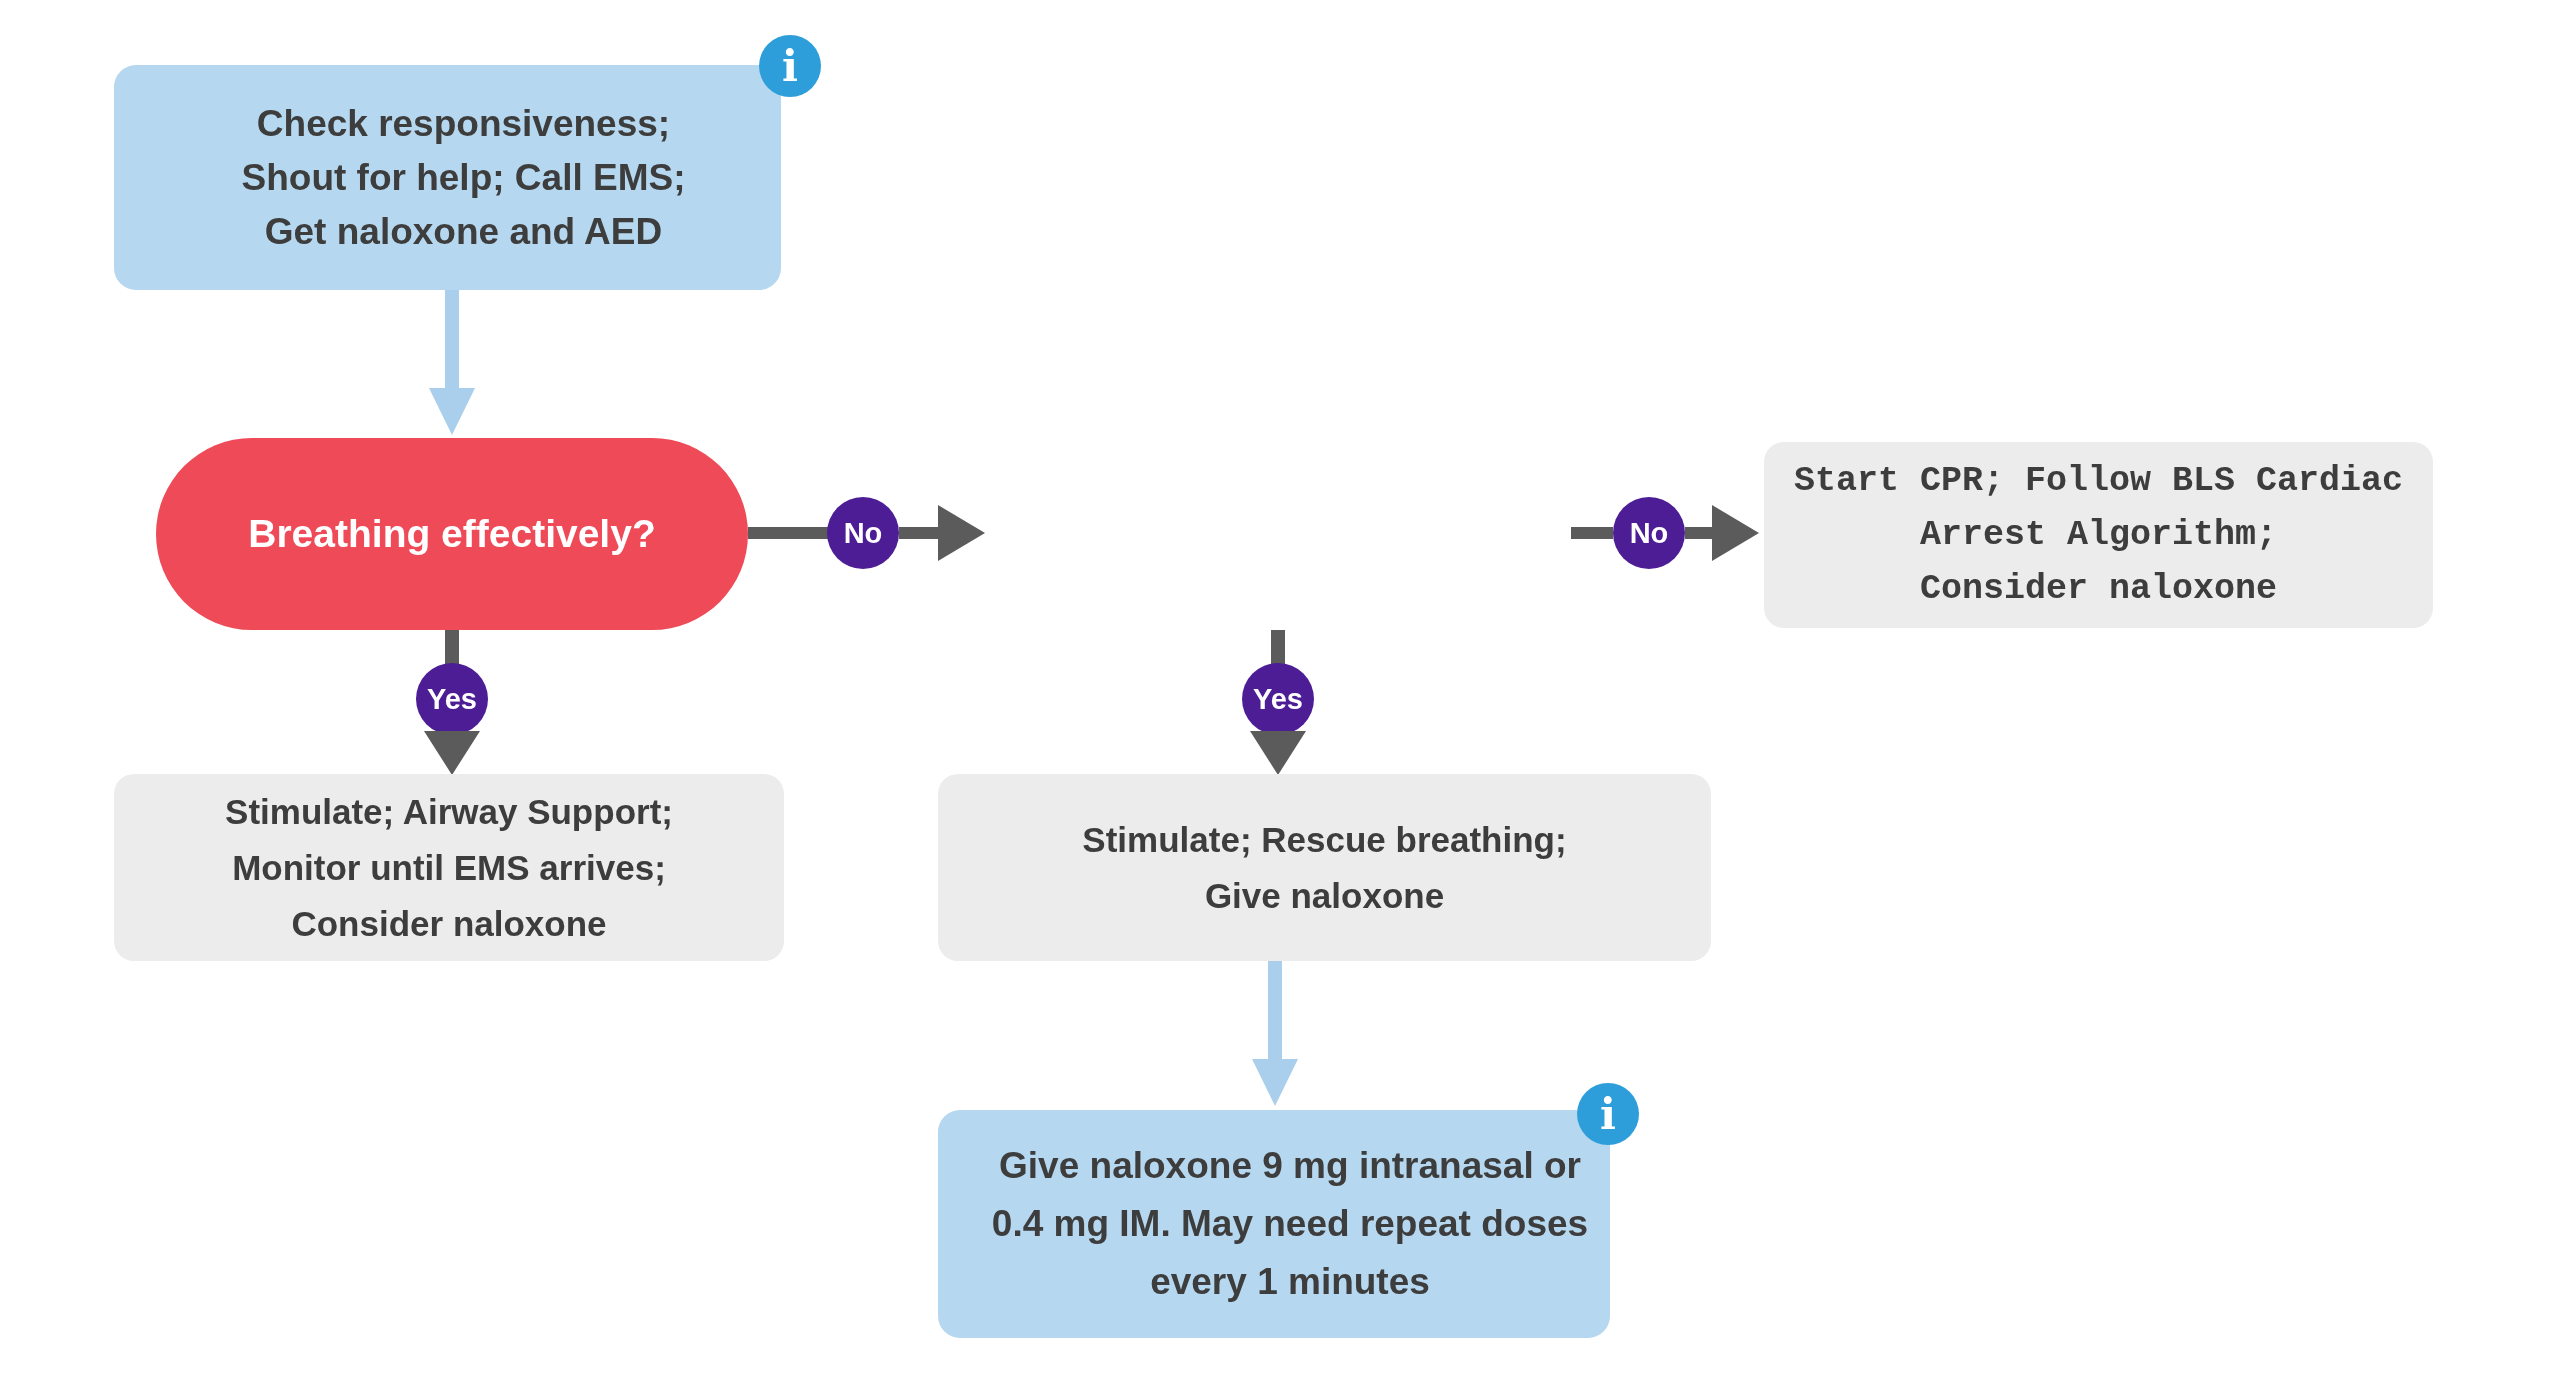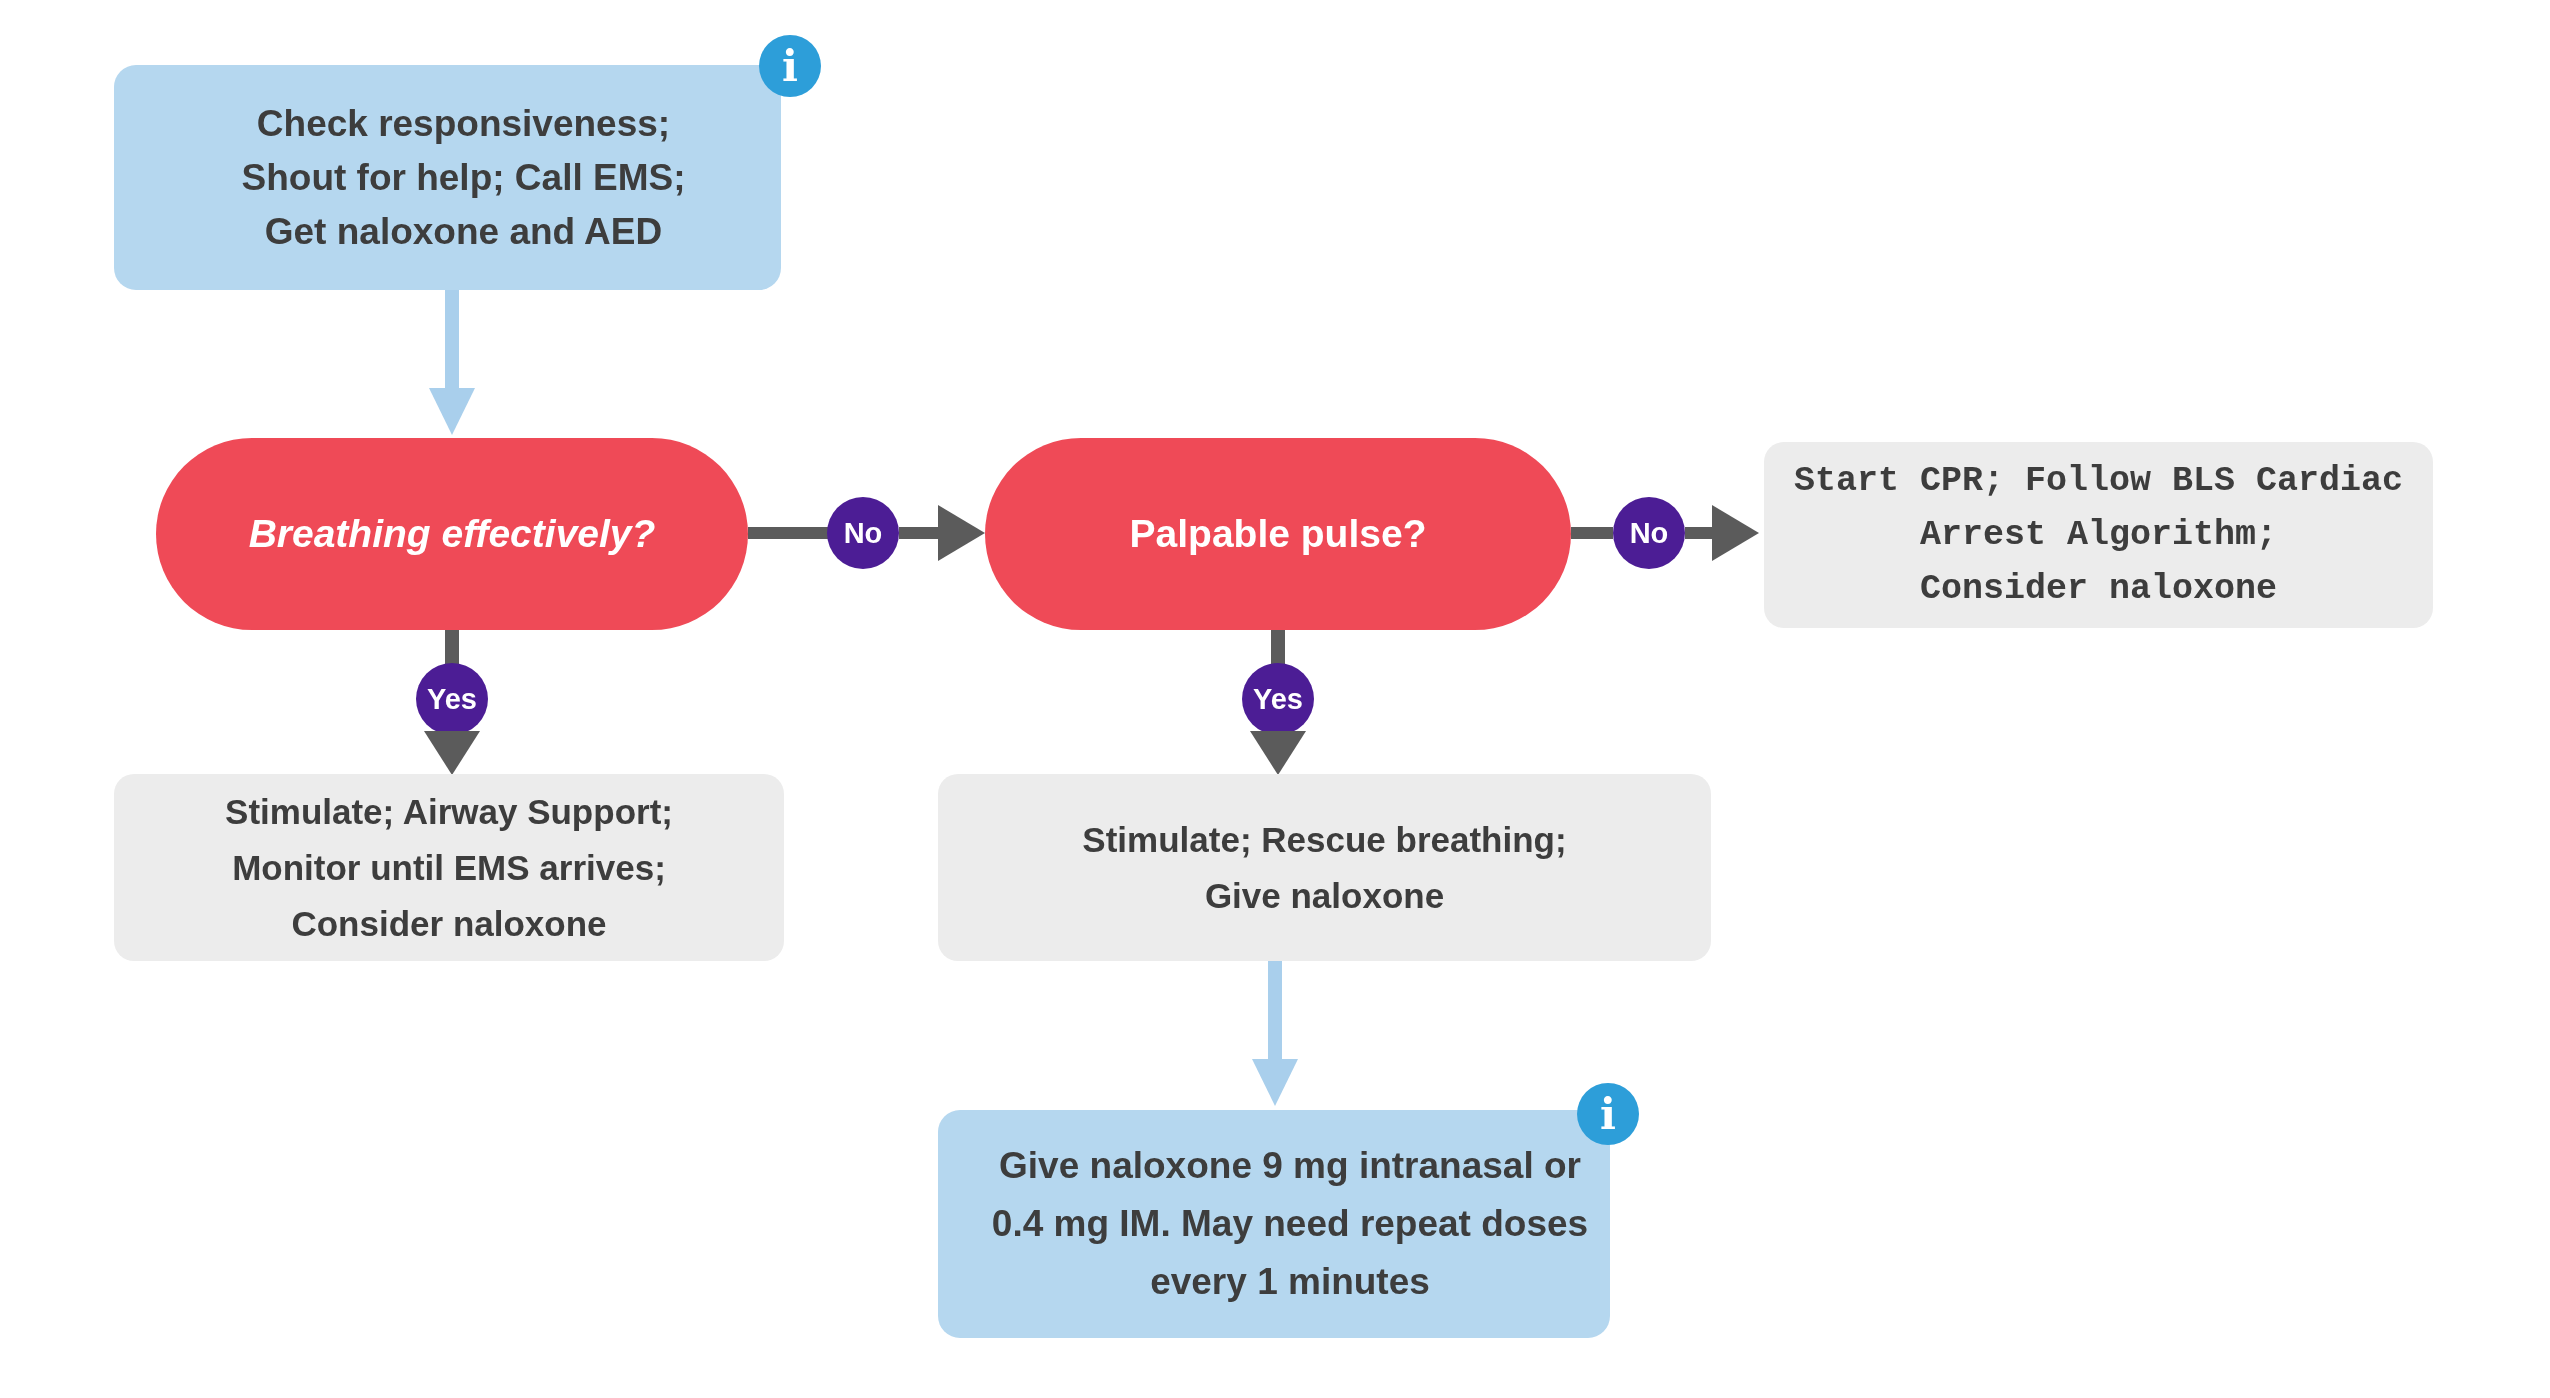--- a/index.html
+++ b/index.html
@@ -128,32 +128,29 @@
   <div class="box blue-box" style="left:114px; top:65px; width:667px; height:225px;">
     <span class="line">Check responsiveness;</span>
     <span class="line">Shout for help; Call EMS;</span>
     <span class="line">Get naloxone and AED</span>
   </div>
   <div class="info-icon" style="left:759px; top:35px;">i</div>
 
   <div class="vline blue" style="left:445px; top:290px; height:100px;"></div>
   <div class="arrow-down blue" style="left:429px; top:388px;"></div>
 
-  <div class="decision" style="left:156px; top:438px; width:592px; height:192px;font-style:italic;">
+  <div class="decision" style="left:156px; top:438px; width:592px; height:192px;">
     <span>Breathing effectively?</span>
   </div>
 
   <div class="hline" style="left:748px; top:527px; width:80px;"></div>
   <div class="badge" style="left:827px; top:497px;">No</div>
   <div class="hline" style="left:899px; top:527px; width:40px;"></div>
   <div class="arrow-right" style="left:938px; top:505px;"></div>
 
-  <div class="decision" style="left:985px; top:438px; width:586px; height:192px;">
-    <span>Palpable pulse?</span>
-  </div>
 
   <div class="hline" style="left:1571px; top:527px; width:42px;"></div>
   <div class="badge" style="left:1613px; top:497px;">No</div>
   <div class="hline" style="left:1685px; top:527px; width:28px;"></div>
   <div class="arrow-right" style="left:1712px; top:505px;"></div>
 
   <div class="box gray-box" style="left:1764px; top:442px; width:669px; height:186px; line-height:54px;font-family:Liberation Mono, monospace;">
     <span class="line">Start CPR; Follow BLS Cardiac</span>
     <span class="line">Arrest Algorithm;</span>
     <span class="line">Consider naloxone</span>

